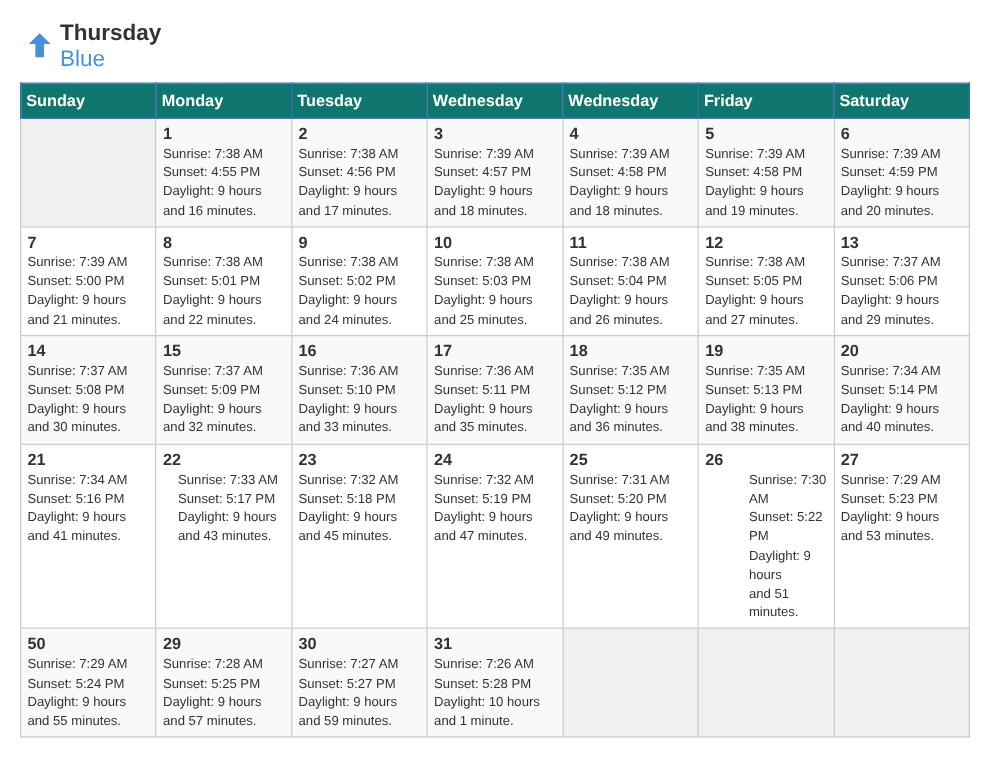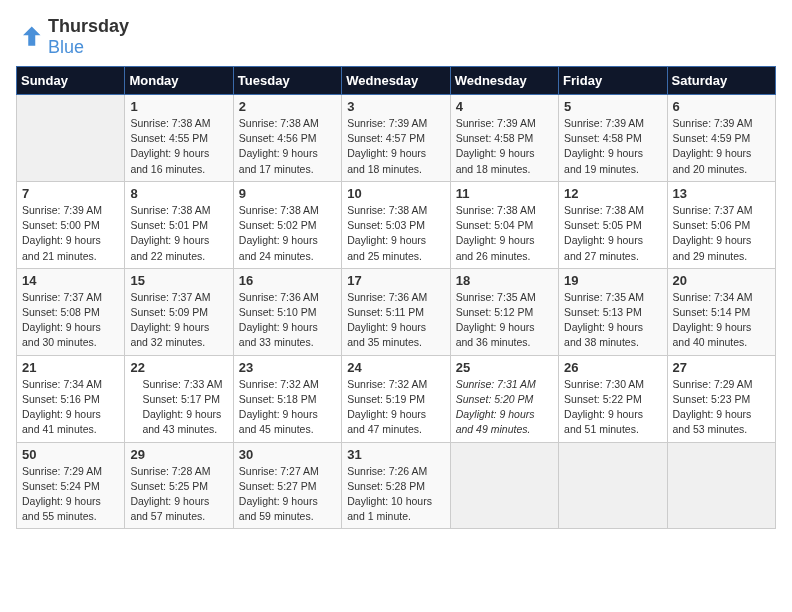--- a/index.html
+++ b/index.html
@@ -46,21 +46,21 @@
     .location {
       font-size: 15px;
       color: #555;
     }
     table {
       width: 100%;
       border-collapse: collapse;
       font-size: 11px;
     }
     thead tr th {
-      background-color: #0f172a;
+      background-color: #0f766e;
       color: #fff;
       padding: 6px 4px;
       text-align: left;
       font-size: 13px;
       font-weight: bold;
       border: 1px solid #3a6aaa;
     }
     tbody tr td {
       vertical-align: top;
       padding: 4px 5px;
@@ -287,28 +287,28 @@
         </td>
         <td>
           <span class="day-number">24</span>
           <div class="day-info" style="white-space: pre-line;">Sunrise: 7:32 AM
 Sunset: 5:19 PM
 Daylight: 9 hours
 and 47 minutes.</div>
         </td>
         <td>
           <span class="day-number">25</span>
-          <div class="day-info" style="white-space: pre-line; font-style: italic;">Sunrise: 7:31 AM
+          <div class="day-info" style="white-space: pre-line;">Sunrise: 7:31 AM
 Sunset: 5:20 PM
 Daylight: 9 hours
 and 49 minutes.</div>
         </td>
         <td>
           <span class="day-number">26</span>
-          <div class="day-info" style="white-space: pre-line;">Sunrise: 7:30 AM
+          <div class="day-info" style="white-space: pre-line; margin-left: 35px;">Sunrise: 7:30 AM
 Sunset: 5:22 PM
 Daylight: 9 hours
 and 51 minutes.</div>
         </td>
         <td>
           <span class="day-number">27</span>
           <div class="day-info" style="white-space: pre-line;">Sunrise: 7:29 AM
 Sunset: 5:23 PM
 Daylight: 9 hours
 and 53 minutes.</div>

